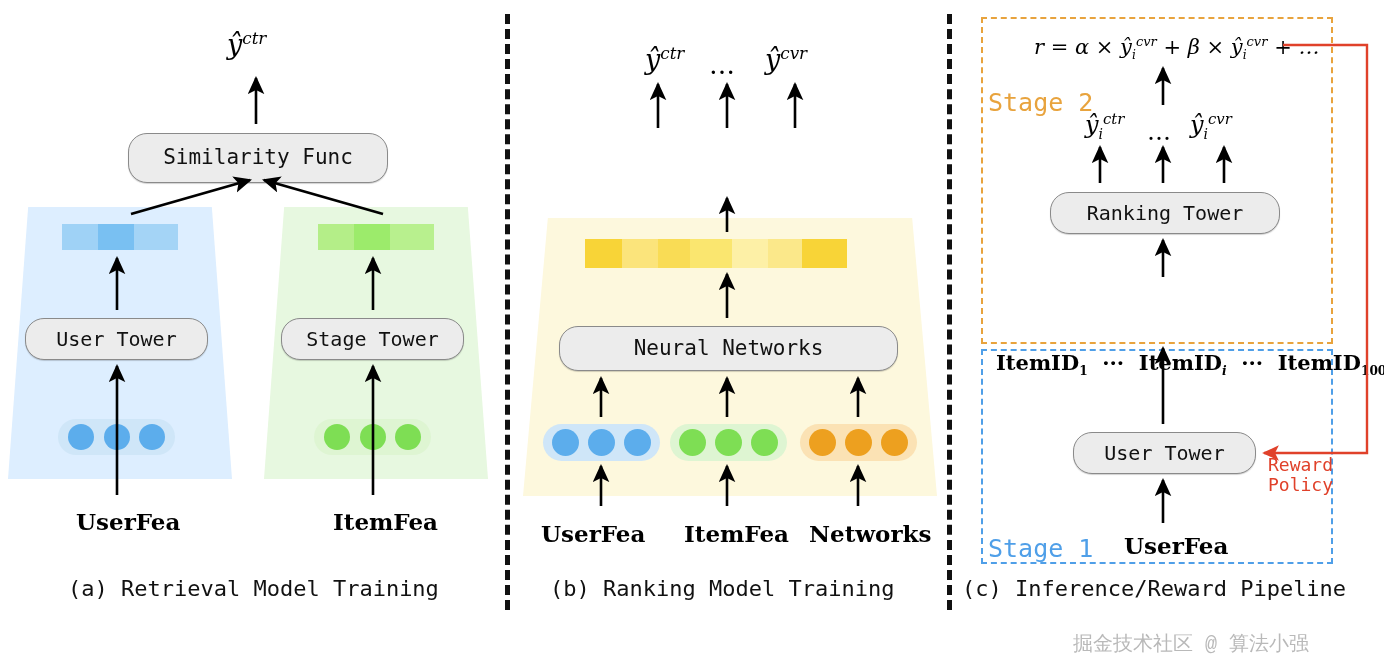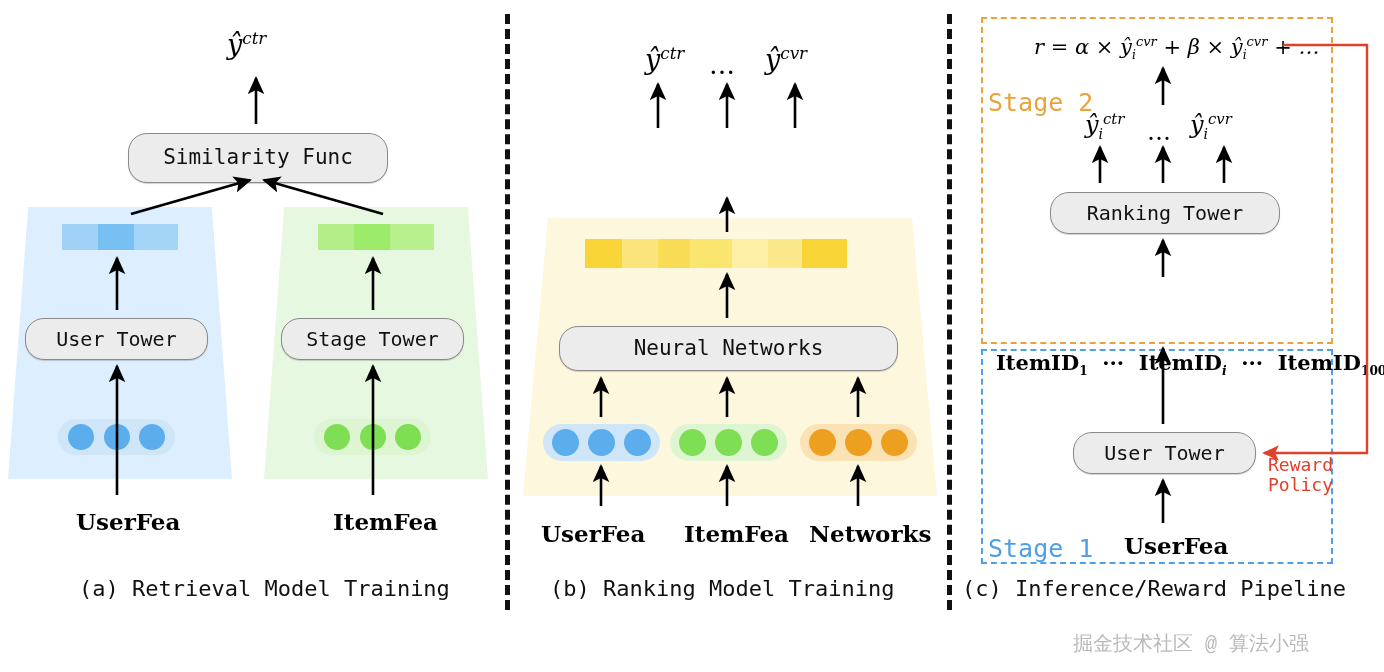--- a/index.html
+++ b/index.html
@@ -133,21 +133,21 @@
   </div>
   <div class="dotgroup dg-green" style="left:314px; top:419px; width:117px; height:36px;">
     <i class="dot-green" style="width:26px;height:26px;"></i>
     <i class="dot-green" style="width:26px;height:26px;"></i>
     <i class="dot-green" style="width:26px;height:26px;"></i>
   </div>
 
   <div class="serifb" style="left:76px; top:510px; font-size:23px;">UserFea</div>
   <div class="serifb" style="left:333px; top:510px; font-size:23px;">ItemFea</div>
 
-  <div class="cap" style="left:79px; top:576px;">(a) Retrieval Model Training</div>
+  <div class="cap" style="left:68px; top:576px;">(a) Retrieval Model Training</div>
 
   <div class="vdiv" style="left:505px; top:14px; height:596px;"></div>
   <div class="vdiv" style="left:947px; top:14px; height:596px;"></div>
 
   <div class="mathlbl" style="left:645px; top:45px; font-size:27px;">ŷ<sup class="sm">ctr</sup></div>
   <div class="dots" style="left:709px; top:52px; font-size:26px; letter-spacing:2px;">…</div>
   <div class="mathlbl" style="left:765px; top:45px; font-size:27px;">ŷ<sup class="sm">cvr</sup></div>
 
 
   <div class="trap trap-yellow" style="left:523px; top:218px; width:414px; height:278px;"></div>

